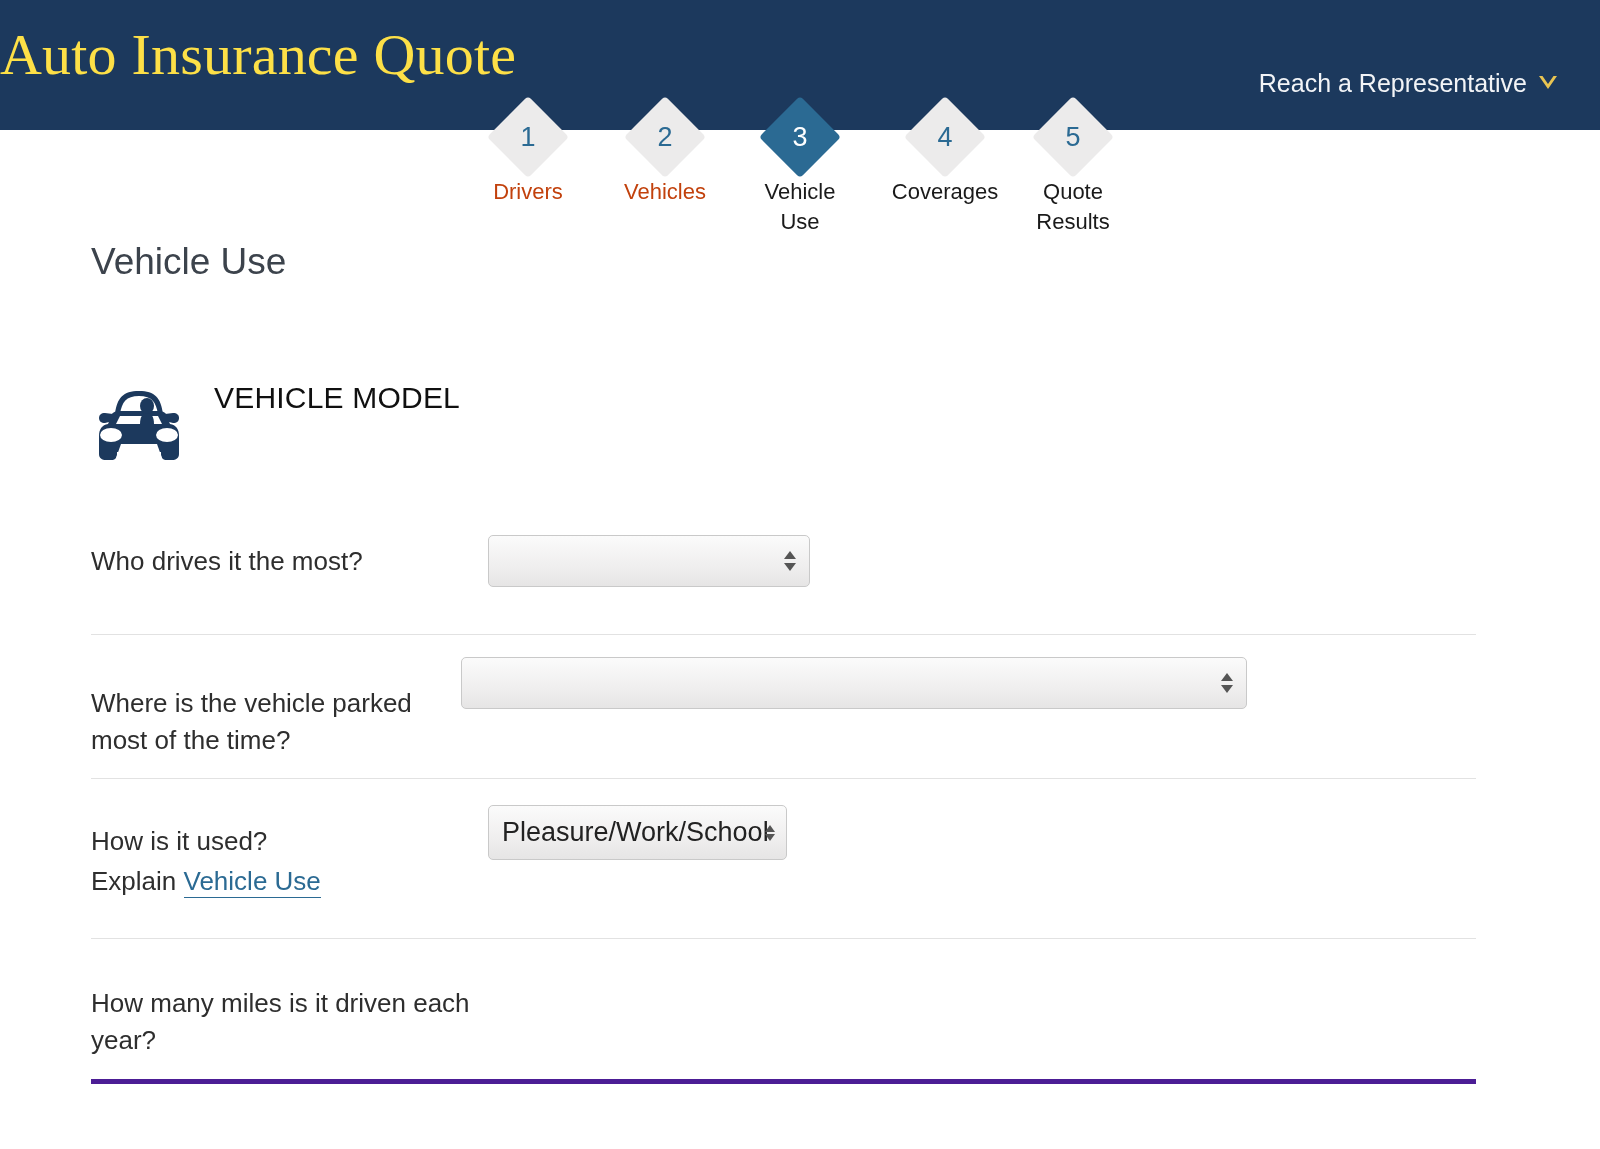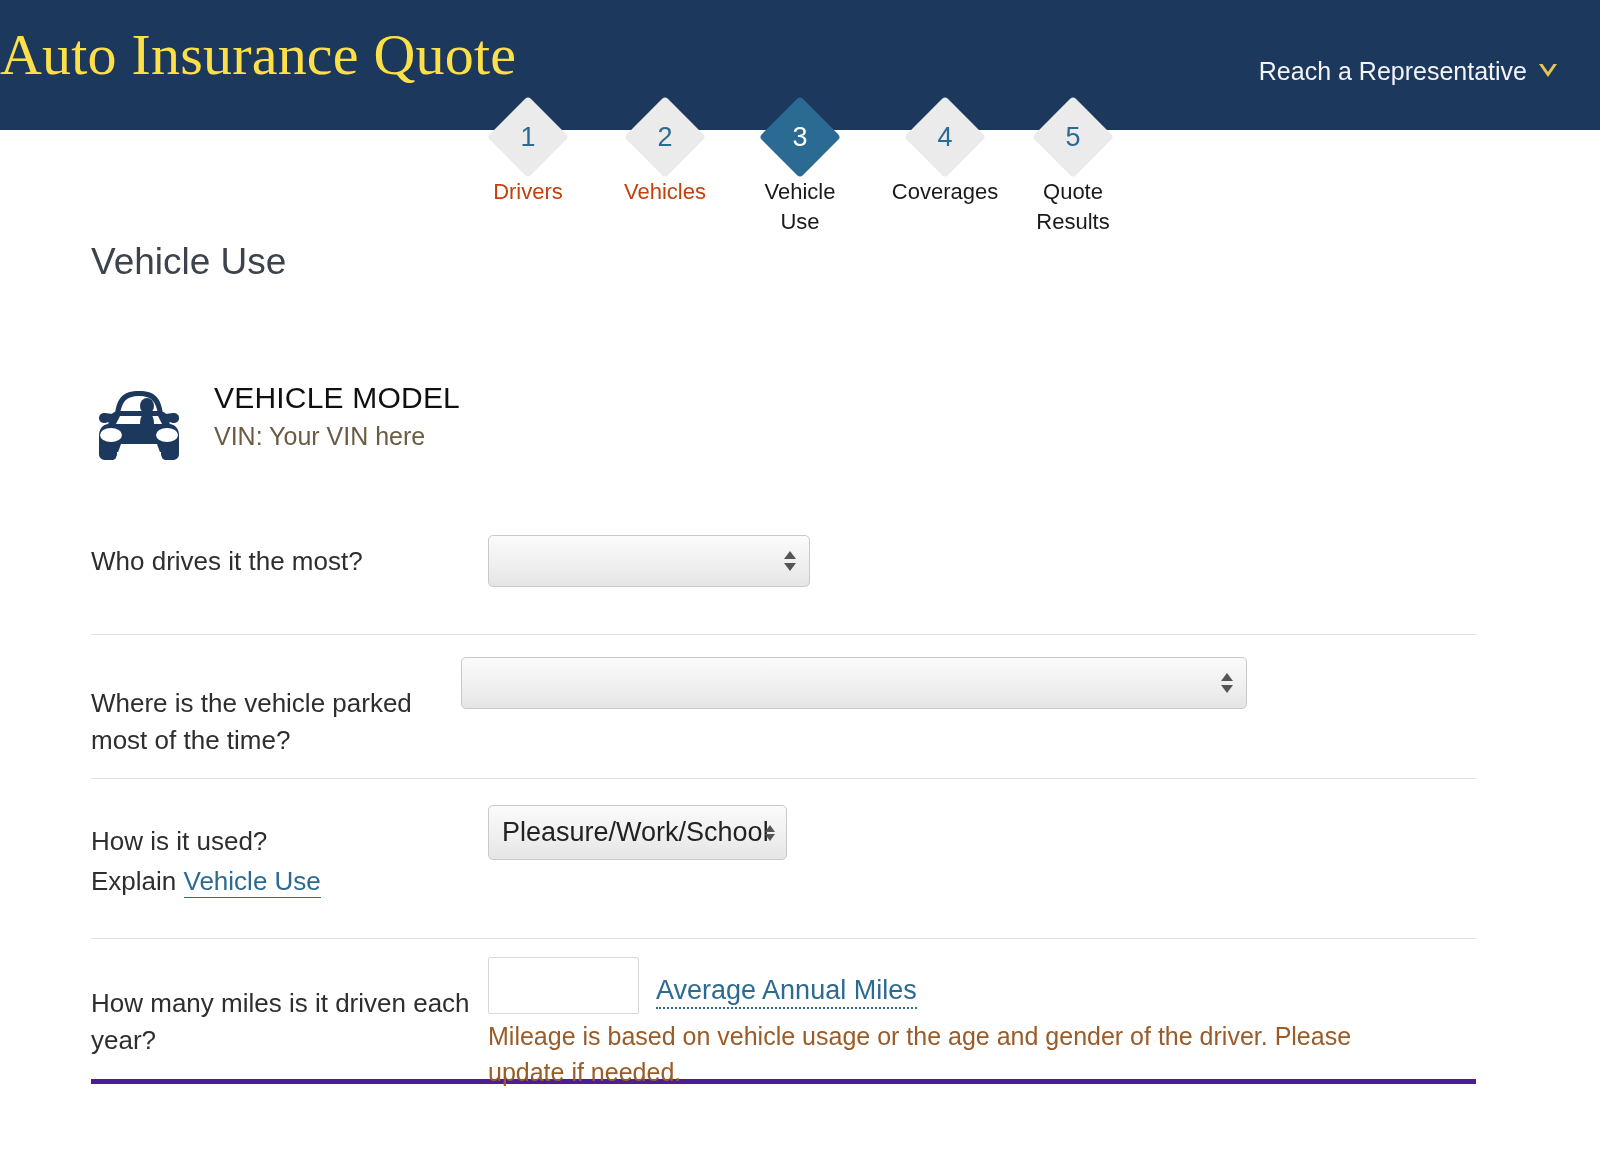--- a/index.html
+++ b/index.html
@@ -32,21 +32,21 @@
     font-size: 58px;
     line-height: 70px;
     color: #fde047;
     font-weight: 400;
     letter-spacing: 0.2px;
     pointer-events: none;
   }
   .rep-link {
     position: absolute;
     right: 42px;
-    top: 56px;
+    top: 68px;
     display: flex;
     align-items: center;
     gap: 11px;
     cursor: pointer;
   }
   .rep-link-label {
     font-size: 25px;
     line-height: 30px;
     color: #f2f4f7;
     font-family: "Liberation Sans", sans-serif;
@@ -374,21 +374,20 @@
 
           <ellipse cx="20" cy="55" rx="11" ry="7" fill="#ffffff"></ellipse>
           <ellipse cx="76" cy="55" rx="11" ry="7" fill="#ffffff"></ellipse>
 
           <path d="M30 64 L66 64 L71 78 L25 78 Z" fill="#ffffff"></path>
         </g>
       </svg>
     </span>
     <div class="vehicle-text">
       <div class="vehicle-model">VEHICLE MODEL</div>
-      <div class="vehicle-vin">VIN: Your VIN here</div>
     </div>
   </div>
 
   <div class="form">
 
     <div class="form-row row-driver">
       <div class="row-label pad-driver" style="width:397px;flex:0 0 397px;">Who drives it the most?</div>
       <div class="row-control">
         <div class="sel sel-mid">
           <span class="sel-value"></span>
@@ -424,23 +423,16 @@
           <span class="sel-arrows" style="right:9px;gap:2px;">
             <span class="arrow-up" style="border-left-width:5px;border-right-width:5px;border-bottom-width:7px;"></span>
             <span class="arrow-dn" style="border-left-width:5px;border-right-width:5px;border-top-width:7px;"></span>
           </span>
         </div>
       </div>
     </div>
 
     <div class="form-row row-mileage">
       <div class="row-label pad-mileage" style="width:397px;flex:0 0 397px;">How many miles is it driven each year?</div>
-      <div class="row-control">
-        <div class="mileage-top">
-          <input class="mileage-input" type="text" value="" style="">
-          <span class="mileage-link">Average Annual Miles</span>
-        </div>
-        <div class="mileage-note">Mileage is based on vehicle usage or the age and gender of the driver. Please update if needed.</div>
-      </div>
     </div>
 
   </div>
 </div>
 
 </body></html>

